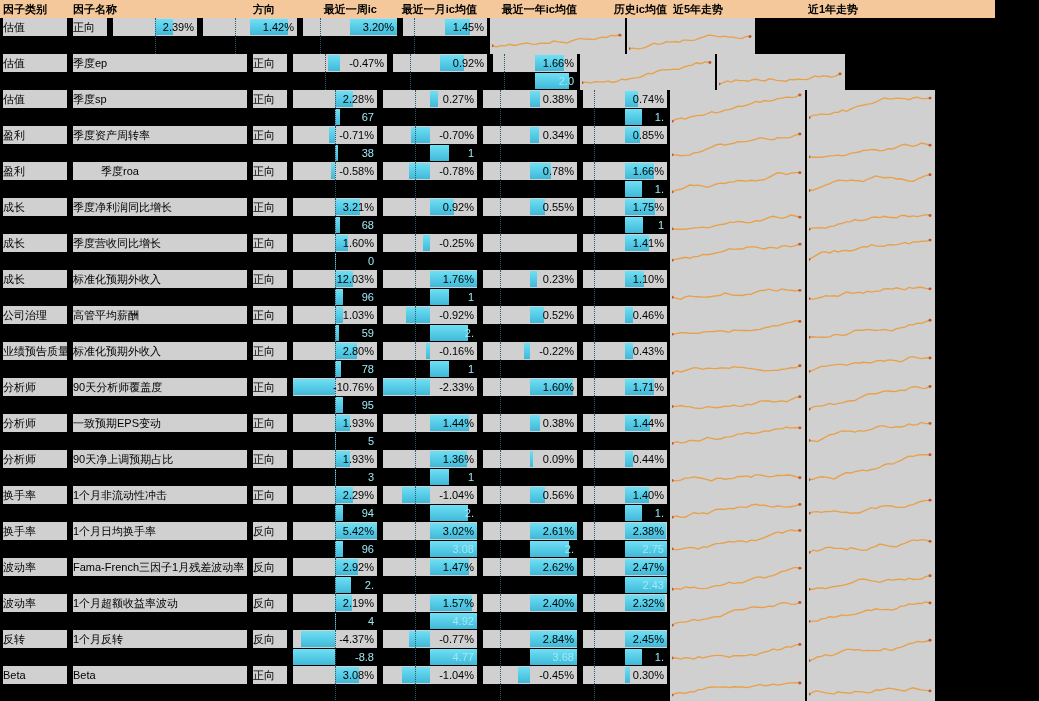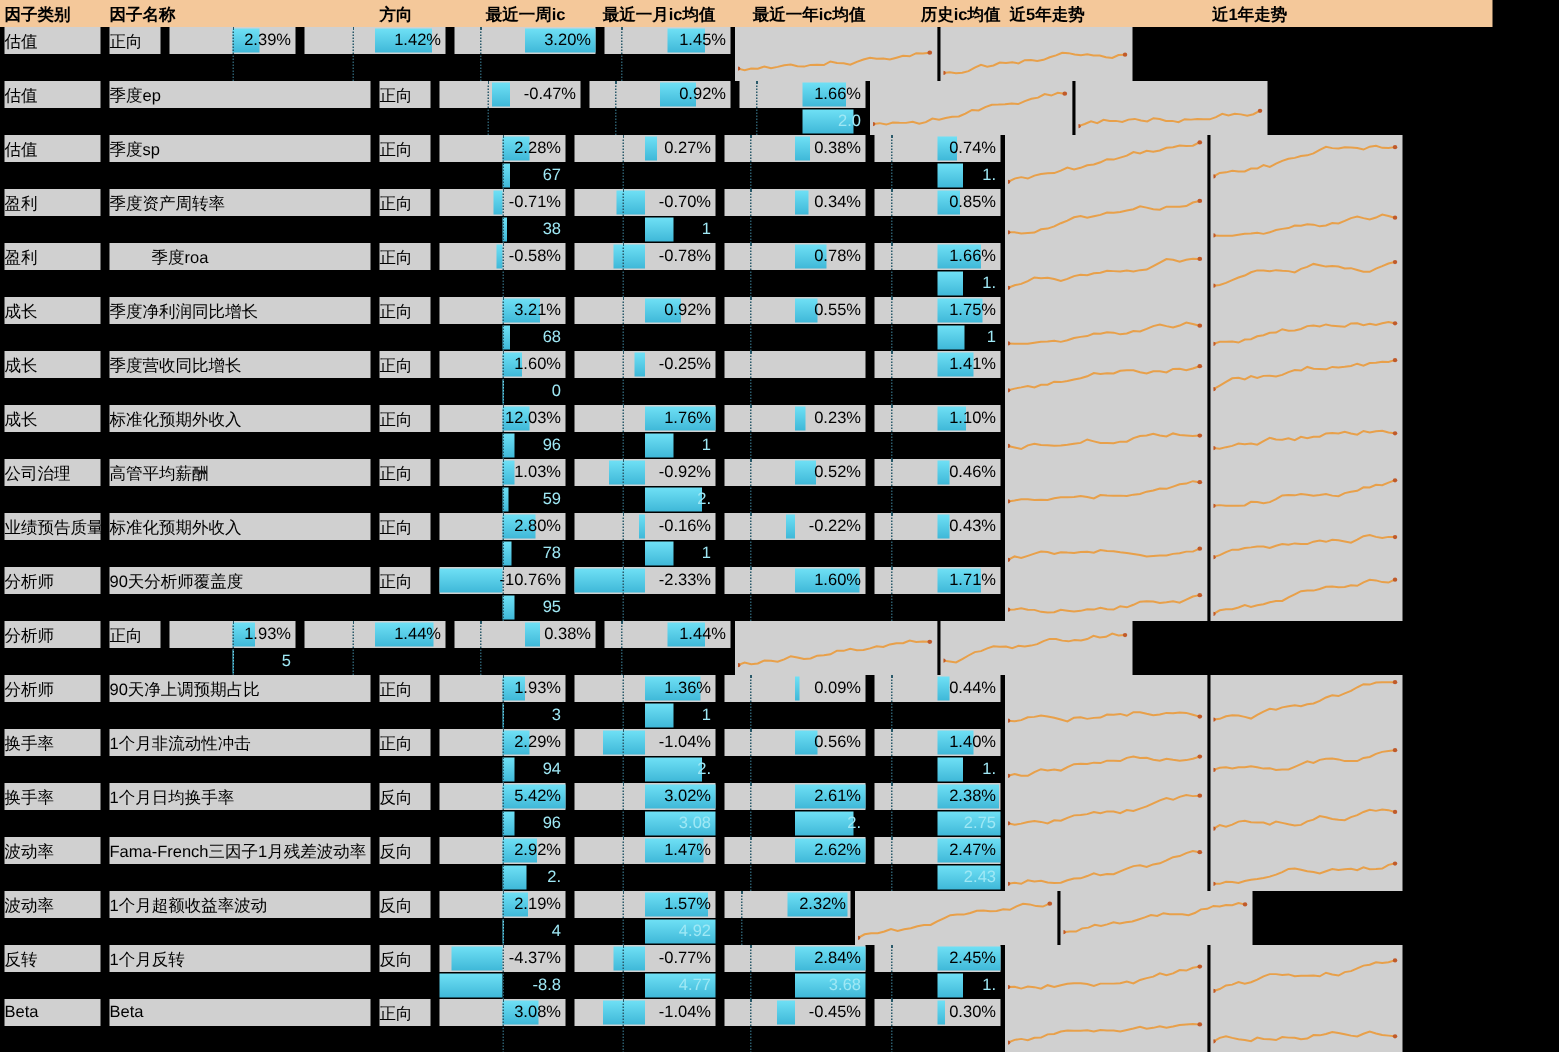--- a/index.html
+++ b/index.html
@@ -794,20 +794,24 @@
               <circle cx="0" cy="32.0" r="1.5" fill="#c05a2a"></circle>
               <circle cx="122" cy="7.9" r="1.5" fill="#c05a2a"></circle>
             </svg></div>
         </div>
       </div>
       <div class="data-row">
         <div class="col col-cat">
           <div class="top light" style="height:18px;">分析师</div>
           <div class="bottom black" style="height:18px;"></div>
         </div>
+        <div class="col col-name">
+          <div class="top light" style="height:18px;">一致预期EPS变动</div>
+          <div class="bottom black" style="height:18px;"></div>
+        </div>
         <div class="col col-dir">
           <div class="top light" style="height:18px;">正向</div>
           <div class="bottom black" style="height:18px;"></div>
         </div>
         <div class="col col-w1">
           <div class="dotted-line" style="left:50%;"></div>
           <div class="bar-cell light">
             <div class="bar" style="left:50%;width:18%;"></div>
             <span class="bar-txt">1.93%</span>
           </div>
@@ -1170,20 +1174,30 @@
         </div>
         <div class="col col-m1">
           <div class="dotted-line" style="left:35%;"></div>
           <div class="bar-cell light">
             <div class="bar" style="left:50%;width:45%;"></div>
             <span class="bar-txt">1.57%</span>
           </div>
           <div class="bar-cell black">
             <div class="bar" style="left:50%;width:50%;"></div>
             <span class="bar-txt" style="color:#9fe8f5;">4.92</span>
+          </div>
+        </div>
+        <div class="col col-y1">
+          <div class="dotted-line" style="left:20%;"></div>
+          <div class="bar-cell light">
+            <div class="bar" style="left:50%;width:50%;"></div>
+            <span class="bar-txt">2.40%</span>
+          </div>
+          <div class="bar-cell black">
+            <span class="bar-txt" style="color:#9fe8f5;"></span>
           </div>
         </div>
         <div class="col col-hist">
           <div class="dotted-line" style="left:15%;"></div>
           <div class="bar-cell light">
             <div class="bar" style="left:50%;width:48%;"></div>
             <span class="bar-txt">2.32%</span>
           </div>
           <div class="bar-cell black">
             <span class="bar-txt" style="color:#9fe8f5;"></span>

